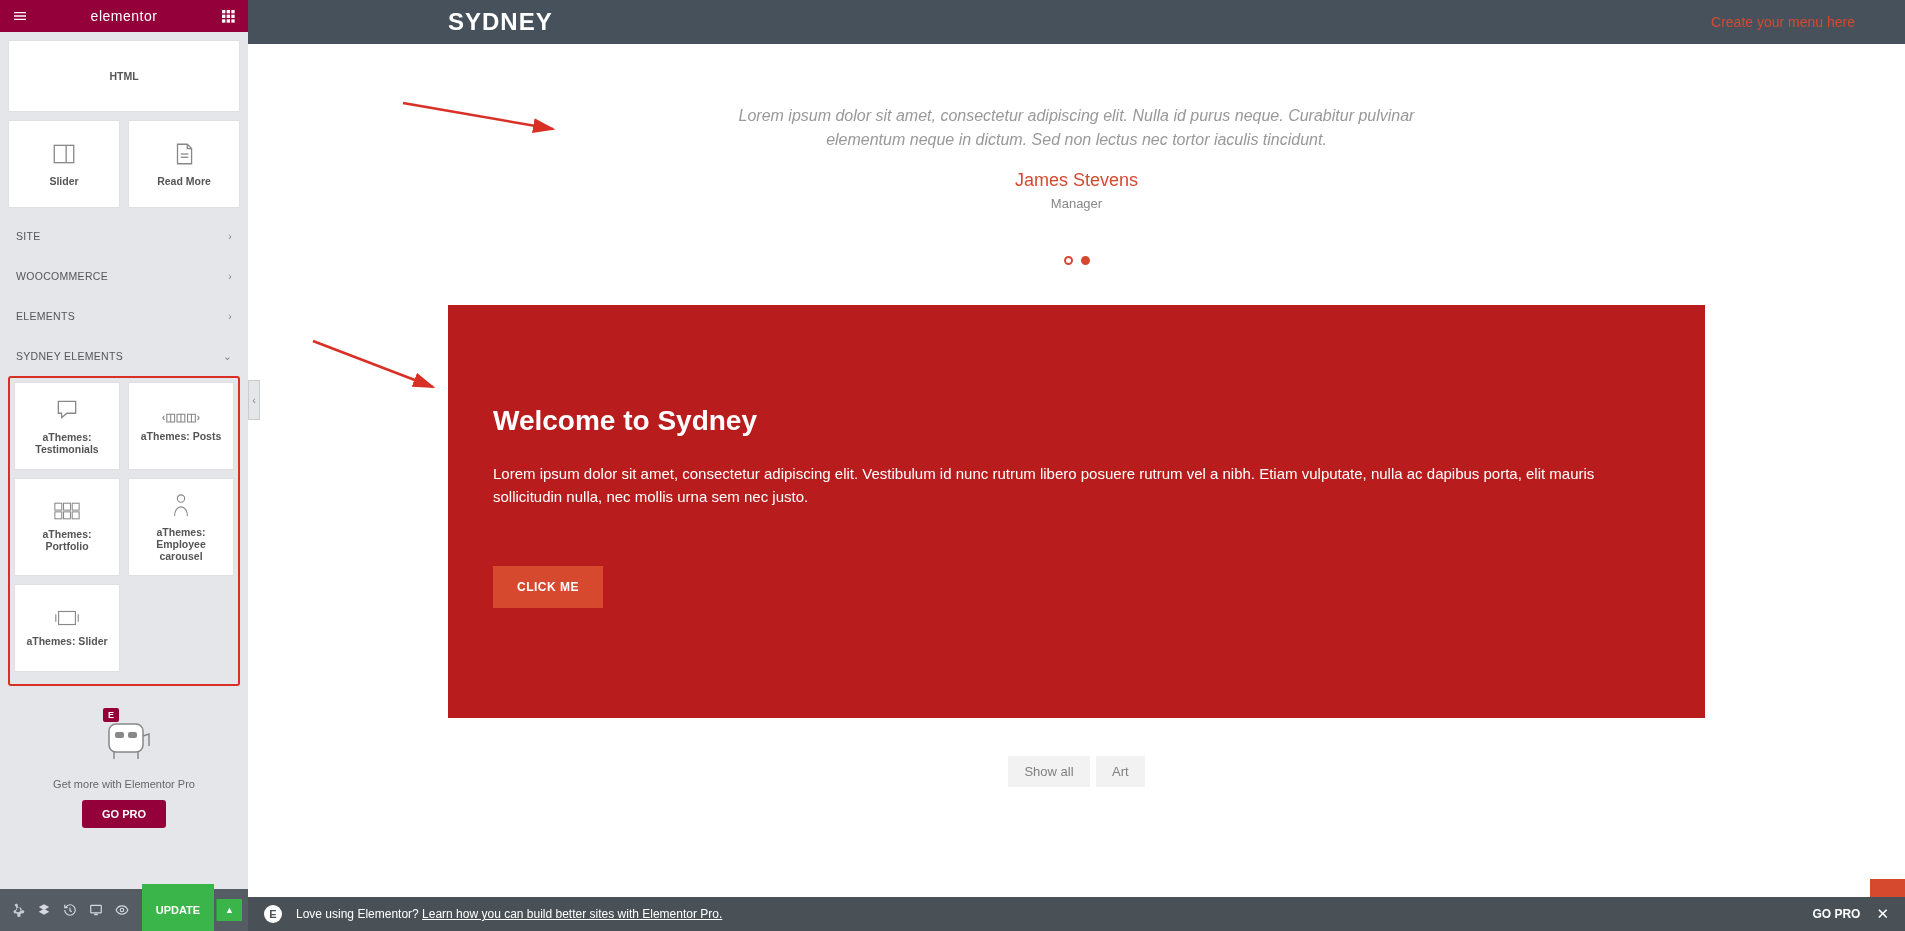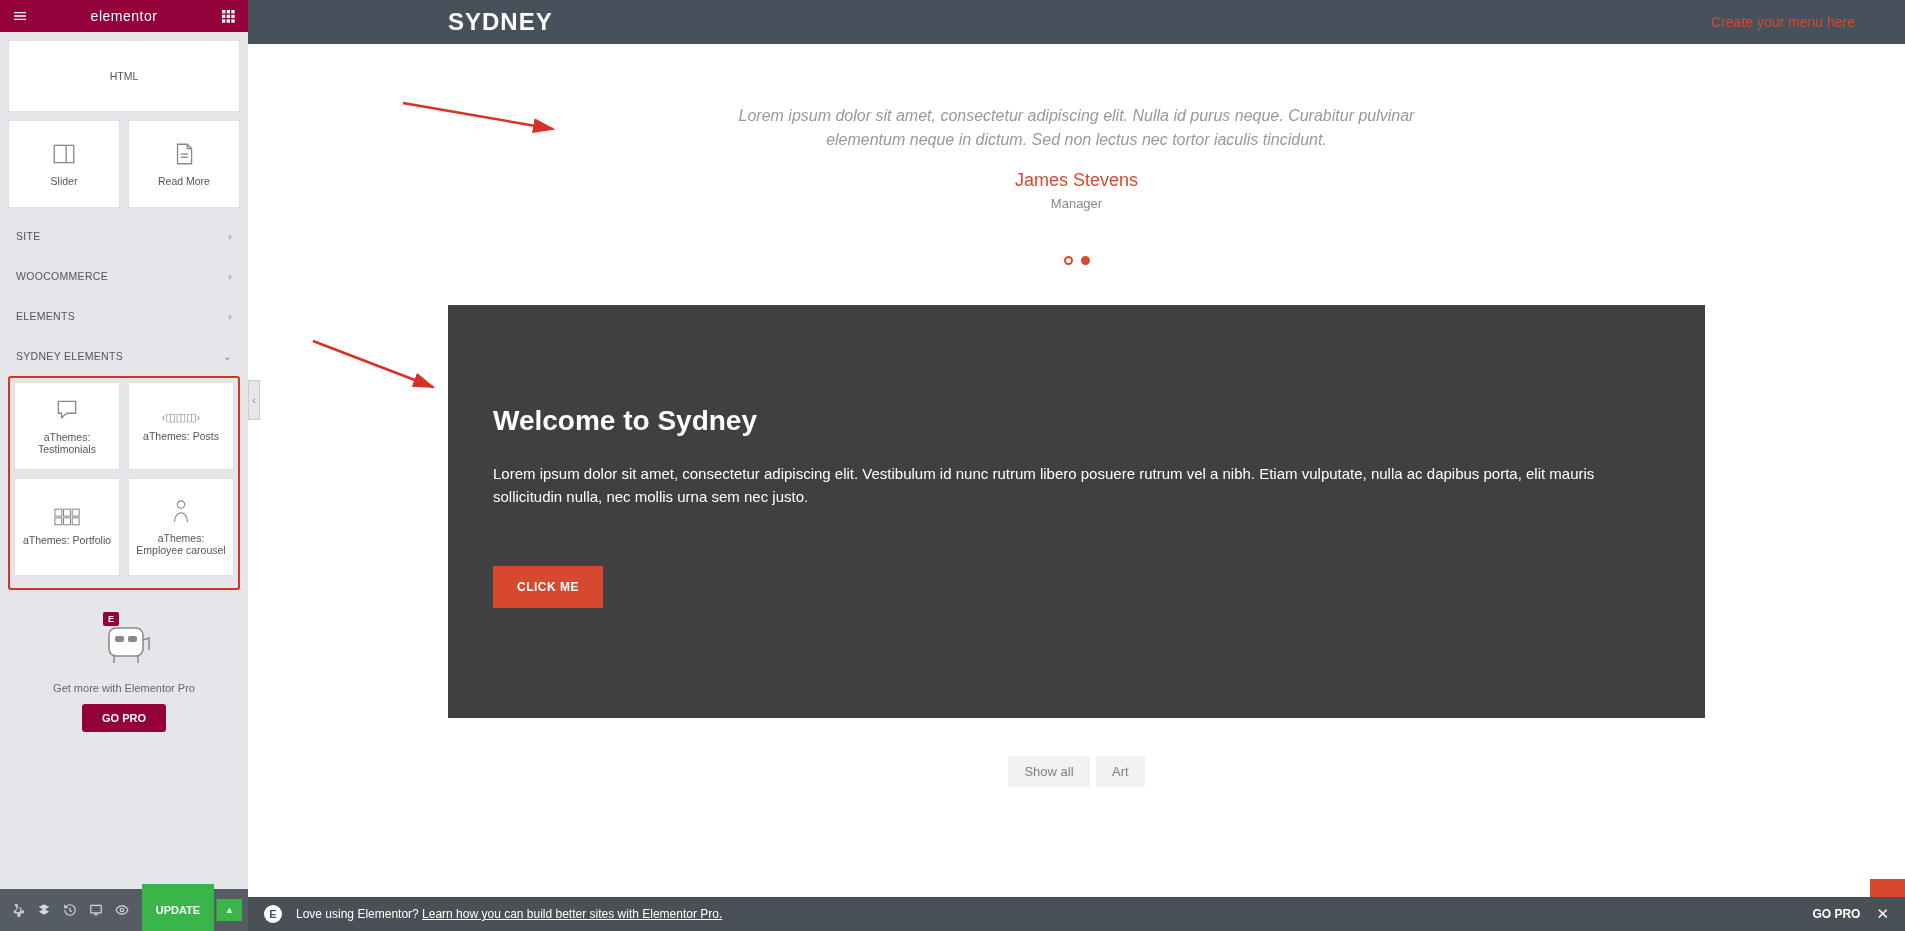--- a/index.html
+++ b/index.html
@@ -8,21 +8,21 @@
 
     
     .sidebar { width: 248px; background: #e4e6e9; display: flex; flex-direction: column; }
     .sidebar-header { background: #94003a; color: #fff; height: 32px; display: flex; align-items: center; justify-content: space-between; padding: 0 10px; }
     .sidebar-title { font-size: 14px; font-weight: 500; letter-spacing: .5px; flex: 1; text-align: center; }
     .hamburger-icon, .grid-icon { width: 20px; height: 20px; display: flex; align-items: center; justify-content: center; cursor: pointer; }
     .hamburger-icon svg, .grid-icon svg { fill: #fff; }
 
     .sidebar-body { flex: 1; overflow-y: auto; padding: 8px; }
     .widget-row { display: flex; gap: 8px; margin-bottom: 8px; }
-    .widget-card { flex: 1; background: #fff; border: 1px solid #e0e0e0; display: flex; flex-direction: column; align-items: center; justify-content: center; height: 88px; font-size: 10.5px; color: #555; cursor: move; text-align: center; padding: 5px; }
+    .widget-card { flex: 1; background: #fff; border: 1px solid #e0e0e0; display: flex; flex-direction: column; align-items: center; justify-content: center; height: 88px; font-size: 10.5px; color: #555; cursor: move; text-align: center; padding: 5px; font-weight: bold; }
     .widget-icon { margin-bottom: 6px; color: #555; }
     .widget-tall { height: 98px; }
     .widget-slim { height: 72px; }
 
     .category-row { display: flex; align-items: flex-start; justify-content: space-between; padding: 14px 8px; font-size: 10.5px; color: #555; cursor: pointer; letter-spacing: .3px; }
     .chevron { color: #888; }
 
     .highlight-box { border: 2px solid #d93025; border-radius: 3px; padding: 4px; }
 
     .pro-section { margin-top: 20px; text-align: center; }
@@ -48,21 +48,21 @@
     .preview-content { flex: 1; overflow-y: auto; position: relative; }
 
     .testimonial { text-align: center; max-width: 720px; margin: 60px auto 30px; }
     .testimonial-text { color: #999; font-style: italic; font-size: 16px; line-height: 1.5; }
     .test-name { color: #d6492f; font-size: 18px; margin-top: 18px; }
     .test-role { color: #888; font-size: 13px; margin-top: 5px; }
     .dots { display: flex; justify-content: center; gap: 8px; margin-top: 45px; }
     .dot { width: 9px; height: 9px; border-radius: 50%; border: 2px solid #d6492f; }
     .dot.active { background: #d6492f; }
 
-    .cta-section { background: #404040; margin: 40px 200px 30px; padding: 100px 45px 110px; color: #fff; }
+    .cta-section { background: #b91c1c; margin: 40px 200px 30px; padding: 100px 45px 110px; color: #fff; }
     .cta-title { font-size: 28px; font-weight: 600; margin-bottom: 26px; }
     .cta-text { font-size: 15px; line-height: 1.5; margin-bottom: 38px; }
     .cta-btn { background: #d6492f; color: #fff; border: none; padding: 14px 24px; font-size: 12px; font-weight: 600; letter-spacing: .5px; cursor: pointer; margin-top: 20px; }
 
     .filter-bar { text-align: center; padding: 8px 0; }
     .filter-item { display: inline-block; background: #f2f2f2; padding: 8px 16px; font-size: 13px; color: #808080; cursor: pointer; margin: 0 1px; }
 
     
     .arrow { position: absolute; z-index: 5; }
     .arrow svg { overflow: visible; }
@@ -183,20 +183,32 @@
           <div class="widget-card widget-tall">
             <span class="widget-icon">
               <svg width="22" height="26" viewBox="0 0 24 28" fill="none" stroke="#888" stroke-width="1.2">
                   <circle cx="12" cy="7" r="4"></circle>
                   <path d="M5 26c0-6 3-10 7-10s7 4 7 10"></path>
                 </svg>
             </span>
             <span>aThemes: Employee carousel</span>
           </div>
         </div>
+        <div class="widget-row">
+          <div class="widget-card" style="max-width:calc(50% - 4px)">
+            <span class="widget-icon">
+              <svg width="28" height="18" viewBox="0 0 30 18" fill="none" stroke="#888" stroke-width="1.2">
+                  <rect x="6" y="2" width="18" height="14"></rect>
+                  <path d="M3 5v8M27 5v8"></path>
+                </svg>
+            </span>
+            <span>aThemes: Slider</span>
+          </div>
+          <div style="flex:1"></div>
+        </div>
       </div>
 
       <div class="pro-section">
         <svg width="70" height="58" viewBox="0 0 70 58">
           <rect x="20" y="18" width="34" height="28" rx="7" fill="#fff" stroke="#888" stroke-width="1.5"></rect>
           <rect x="26" y="26" width="9" height="6" rx="2" fill="#888"></rect>
           <rect x="39" y="26" width="9" height="6" rx="2" fill="#888"></rect>
           <rect x="14" y="2" width="16" height="14" rx="2" fill="#93003a"></rect>
           <text x="22" y="12" fill="#fff" font-size="9" font-weight="700" text-anchor="middle">E</text>
           <line x1="25" y1="46" x2="25" y2="53" stroke="#888" stroke-width="1.5"></line>

